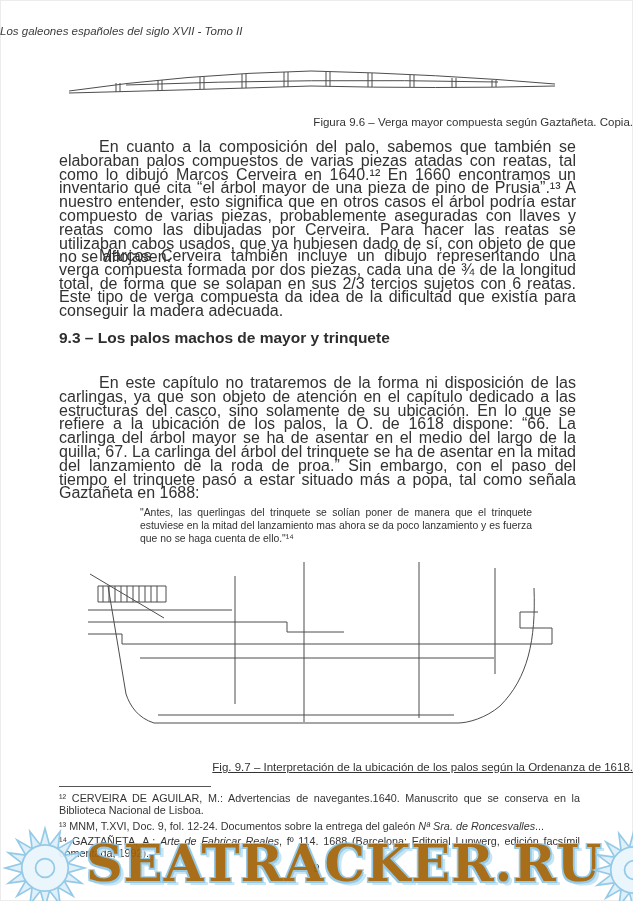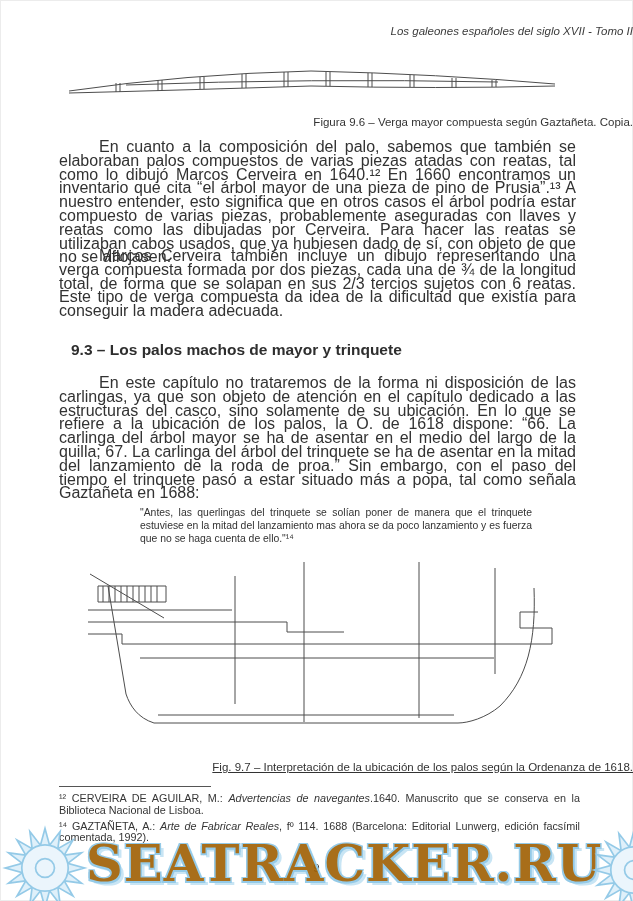--- a/index.html
+++ b/index.html
@@ -2,38 +2,38 @@
 <html><head>
 <meta charset="utf-8">
 <style>
   html,body { margin:0; padding:0; background:#ffffff; }
   .page {
     position:relative; width:633px; height:901px; background:#fff;
     overflow:hidden; font-family:"Liberation Sans", sans-serif; color:#323232;
     box-shadow: inset 0 0 0 1px #ececec;
   }
   .header {
-    position:absolute; top:25px; left:0; width:100%; text-align:right;
+    position:absolute; top:25px; left:0; width:100%; text-align:left;
     font-style:italic; font-size:11.5px; color:#3c3c3c;
   }
   .fig-spar { position:absolute; top:62px; left:66px; }
   .fig-ship { position:absolute; top:556px; left:82px; }
   .caption { position:absolute; left:0; width:100%; text-align:right; font-size:11.5px; color:#333; }
   #cap96 { top:116px; }
   #cap97 { top:761px;text-decoration:underline; }
   .para {
     position:absolute; left:59px; width:517px; font-size:16px; line-height:13.8px;
     text-align:justify; text-indent:40px; margin:0;
   }
   #p1 { top:140px; }
   #p2 { top:249px; }
   #p3 { top:376px; }
   .section-heading {
     position:absolute; top:329px; left:59px; font-size:15.5px; font-weight:bold;
-    color:#2e2e2e; margin:12px;
+    color:#2e2e2e; margin:0;
   }
   .quote {
     position:absolute; top:506px; left:140px; width:392px; font-size:10.4px;
     line-height:13.2px; text-align:justify; margin:0;
   }
   .footnotes { position:absolute; top:786px; left:59px; width:521px; }
   .fn-rule { width:152px; border-top:1px solid #555; margin-bottom:6px; }
   .fn { margin:0 0 4px 0; font-size:10.8px; line-height:11.8px; text-align:justify; color:#353535; }
   .pageno { position:absolute; top:862px; left:0; width:100%; text-align:center; font-size:11.5px; color:#333; }
   .watermark {
@@ -132,21 +132,22 @@
         <path d="M452 32 C454 84 446 122 418 150 C404 162 386 167 376 167 L72 167 C56 162 48 150 44 138 L26 30"></path>
         <path d="M76 159 H372"></path>
       </g>
     </svg>
   </div>
 
   <div class="caption" id="cap97">Fig. 9.7 – Interpretación de la ubicación de los palos según la Ordenanza de 1618.</div>
 
   <div class="footnotes">
     <div class="fn-rule"></div>
-    <p class="fn"><span>¹² CERVEIRA DE AGUILAR, M.: </span><span style="font-style: italic;">Advertencias de navegantes</span><span>.1640. Manuscrito que se conserva en la Biblioteca Nacional de Lisboa.</span></p>
+    <p class="fn"><span>¹² CERVEIRA DE AGUILAR, M.: </span><span style="">Advertencias de navegantes</span><span>.1640. Manuscrito que se conserva en la Biblioteca Nacional de Lisboa.</span></p>
+    <p class="fn"><span>¹³ MNM, T.XVI, Doc. 9, fol. 12-24. Documentos sobre la entrega del galeón </span><span style="font-style: italic;">Nª Sra. de Roncesvalles</span><span>...</span></p>
     <p class="fn"><span>¹⁴ GAZTAÑETA, A.: </span><span style="font-style: italic;">Arte de Fabricar Reales</span><span>, fº 114. 1688 (Barcelona: Editorial Lunwerg, edición facsímil comentada, 1992).</span></p>
   </div>
 
   <div class="pageno">9</div>
 
   <div class="watermark">
     <svg class="sun-left" width="86" height="86" viewBox="-50 -50 100 100">
       <polygon points="46,0 26.5,5.3 42.5,17.6 22.4,15 32.5,32.5 15,22.4 17.6,42.5 5.3,26.5 0,46 -5.3,26.5 -17.6,42.5 -15,22.4 -32.5,32.5 -22.4,15 -42.5,17.6 -26.5,5.3 -46,0 -26.5,-5.3 -42.5,-17.6 -22.4,-15 -32.5,-32.5 -15,-22.4 -17.6,-42.5 -5.3,-26.5 0,-46 5.3,-26.5 17.6,-42.5 15,-22.4 32.5,-32.5 22.4,-15 42.5,-17.6 26.5,-5.3" fill="#ddeffa" stroke="#8cc6e6" stroke-width="2"></polygon>
       <circle r="27" fill="#eaf5fc" stroke="#8cc6e6" stroke-width="2"></circle>
       <circle r="11" fill="none" stroke="#8cc6e6" stroke-width="2"></circle>

